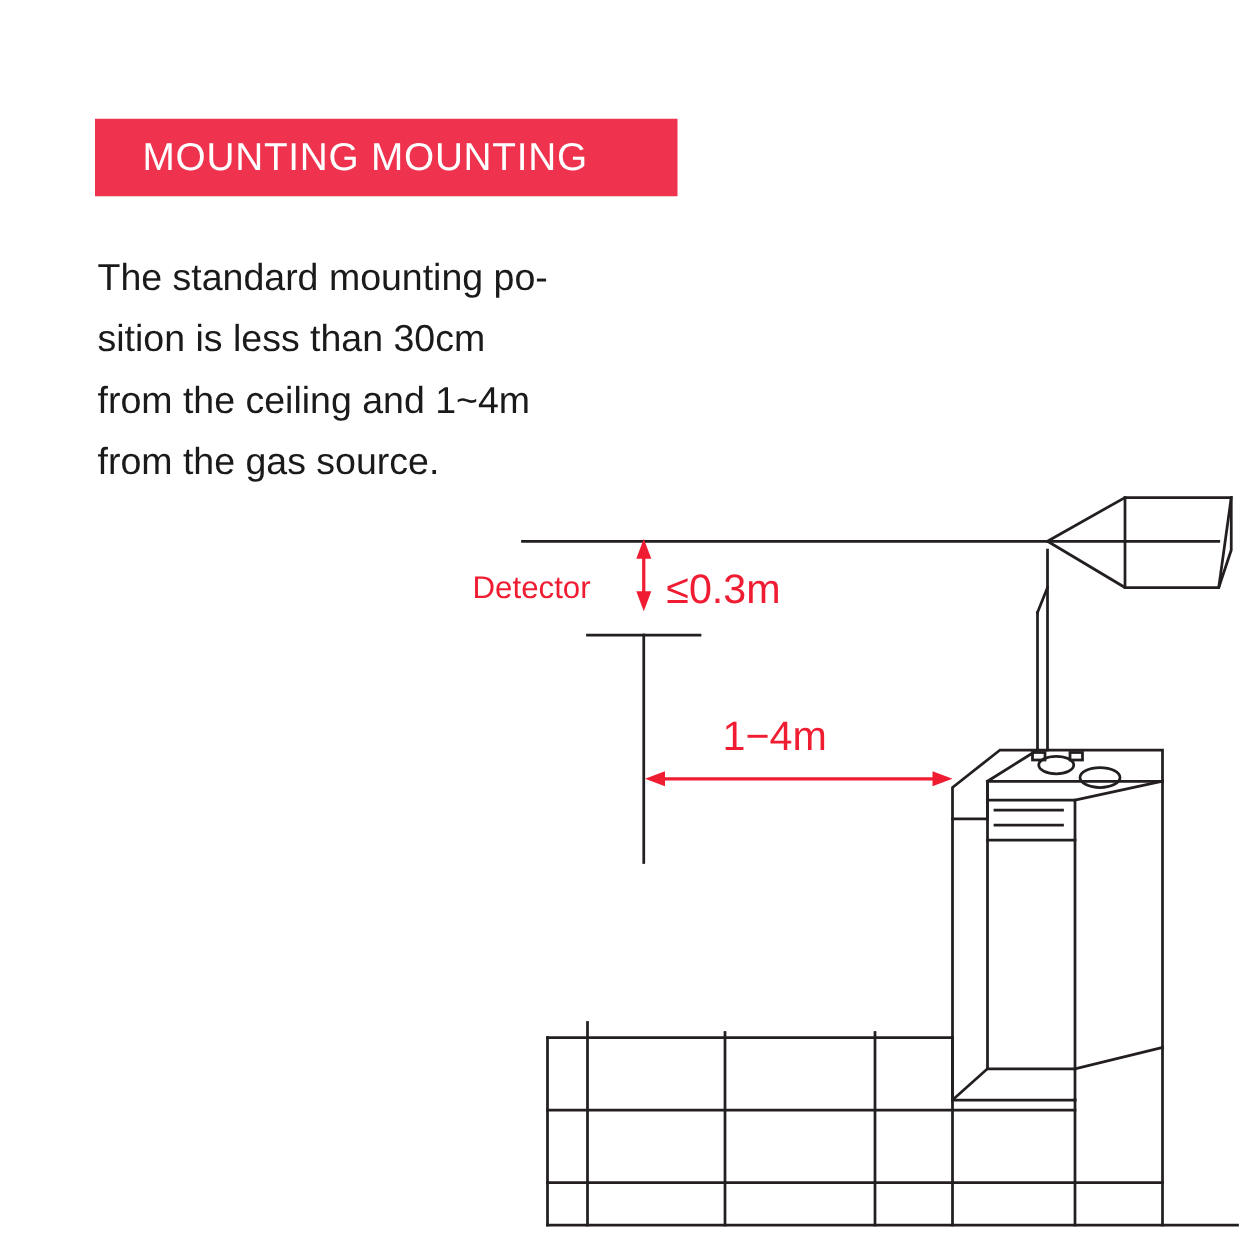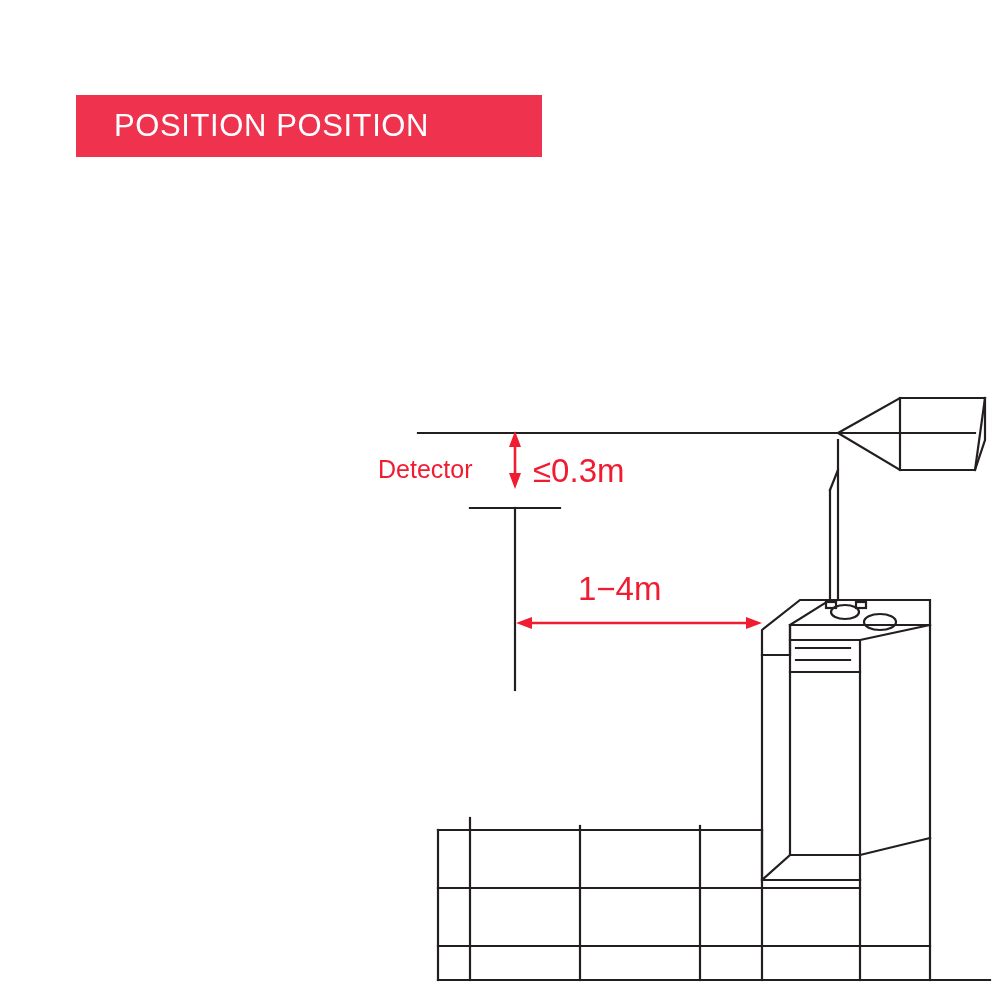--- a/index.html
+++ b/index.html
@@ -61,23 +61,27 @@
     fill: #ef1c32;
     font-family: "Liberation Sans", sans-serif;
   }
 </style>
 </head>
 <body>
 
 <div id="page">
 
   <div id="heading-banner">
-    <div id="heading-text">POSITION POSITION</div>
+    <div id="heading-text">MOUNTING MOUNTING</div>
   </div>
 
+  <div id="body-copy">The standard mounting po-
+sition is less than 30cm
+from the ceiling and 1~4m
+from the gas source.</div>
 
   <svg id="diagram" viewBox="0 0 1000 1000">
     <g fill="none" stroke="#231f20" stroke-width="2.2" stroke-linecap="square">
 
       <line x1="418" y1="433" x2="840" y2="433"></line>
 
       <line x1="470" y1="508" x2="560" y2="508"></line>
 
       <line x1="515" y1="508" x2="515" y2="690"></line>
 

